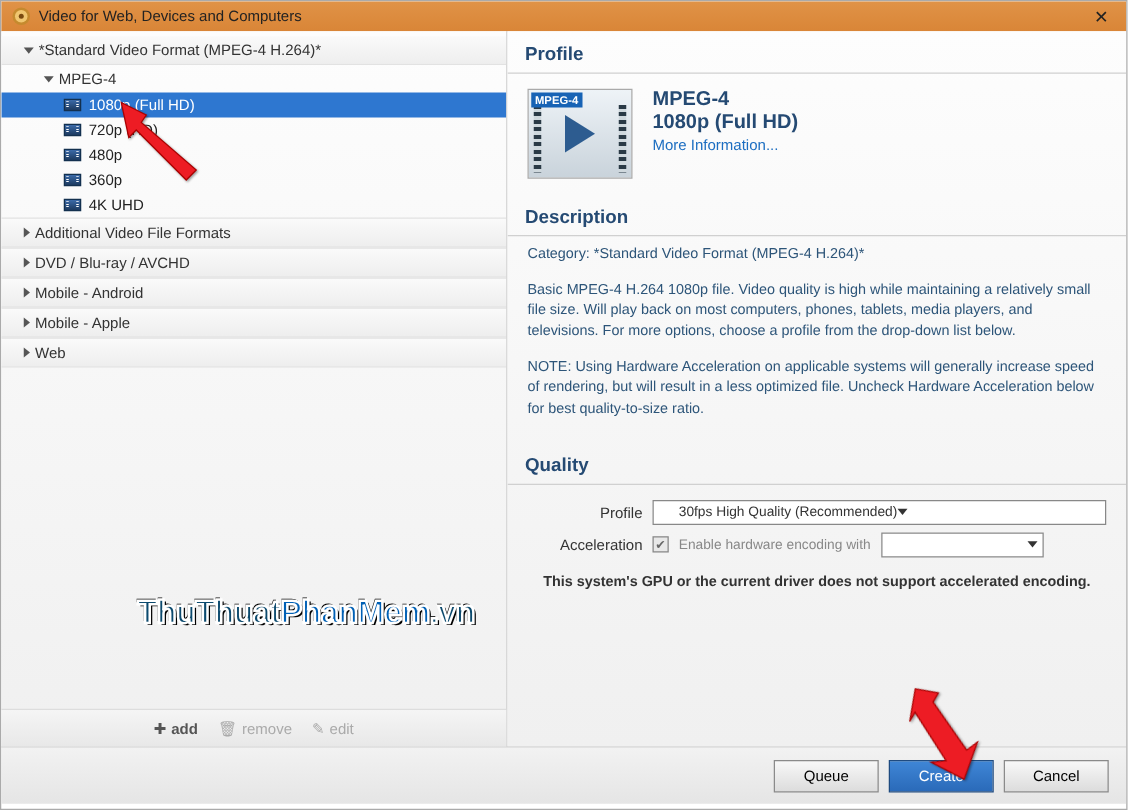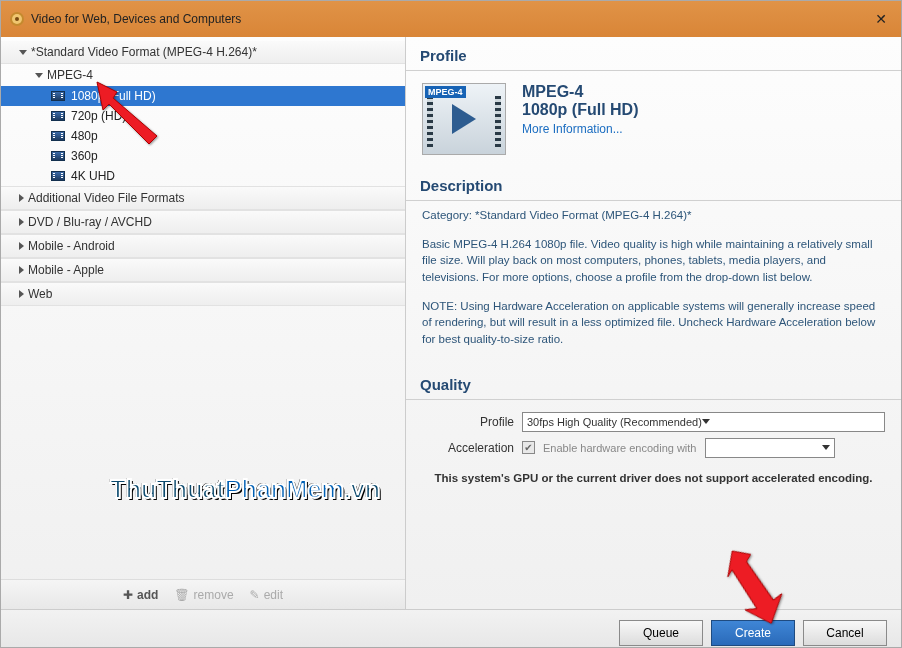--- a/index.html
+++ b/index.html
@@ -1,18 +1,18 @@
 <!DOCTYPE html>
 <html><head>
 <meta charset="utf-8">
 <style>
 * { margin: 0; padding: 0; box-sizing: border-box; font-family: "Segoe UI", Arial, sans-serif; }
 body { background: #fff; width: 902px; height: 648px; overflow: hidden; border: 1px solid #aaa; }
 
-.titlebar { height: 36px; background: linear-gradient(#e09347,#d98537); display: flex; align-items: center; padding: 0 8px; color: #222; font-size: 12px; }
+.titlebar { height: 24px; background: linear-gradient(#e09347,#d98537); display: flex; align-items: center; padding: 0 8px; color: #222; font-size: 12px; }
 .titlebar-icon { width: 16px; height: 16px; margin-right: 6px; }
 .titlebar-icon svg { width:16px; height:16px; }
 .titlebar .spacer { flex: 1; }
 .close-x { font-size: 14px; cursor: pointer; padding: 0 6px; }
 
 .body-wrap { display: flex; height: 572px; }
 
 .left-pane { width: 405px; border-right: 1px solid #ccc; background: linear-gradient(#fdfdfd,#f0f0f0); display: flex; flex-direction: column; }
 .left-pane .tree { flex: 1; overflow: auto; font-size: 12px; padding-top: 4px; }
 .cat { padding: 4px 6px 4px 18px; font-weight: normal; color: #333; border-top: 1px solid #e2e2e2; border-bottom: 1px solid #e2e2e2; background: linear-gradient(#fafafa,#eee); cursor: pointer; display:flex; align-items:center; gap:4px; }
@@ -40,21 +40,21 @@
 .thumb::before,.thumb::after { content:""; position:absolute; top:12px; bottom:4px; width:6px; background:repeating-linear-gradient(#2a3a46,#2a3a46 3px,#cfd8dd 3px,#cfd8dd 6px); }
 .thumb::before{left:4px;} .thumb::after{right:4px;}
 .profile-txt h2 { font-size:16px; color:#254a73; }
 .profile-txt a { color:#1b6dc1; font-size:12px; text-decoration:none; cursor:pointer; }
 .desc { padding: 6px 16px; font-size: 11.5px; color:#2d5579; line-height:1.45; }
 .desc p { margin-bottom: 12px; }
 
 .options { padding: 6px 16px 10px; font-size: 12px; color:#333; }
 .opt-row { display:flex; align-items:center; margin:6px 0; gap:8px; }
 .opt-row label { width:92px; text-align:right; color:#333; }
-.select { flex:1; height:20px; border:1px solid #888; background:#fff; font-size:11px; padding:1px 4px; display:flex; align-items:center; cursor:pointer; }
+.select { flex:1; height:20px; border:1px solid #888; background:#fff; font-size:11px; padding:1px 20px; display:flex; align-items:center; cursor:pointer; }
 .select .arr { border-style:solid; border-width:5px 4px 0 4px; border-color:#333 transparent transparent transparent; }
 .chk { width:13px; height:13px; border:1px solid #888; background:#e8e8e8; display:inline-flex; align-items:center; justify-content:center; font-size:10px; color:#666; }
 .small-sel { width:130px; height:20px; border:1px solid #888; background:#fff; display:flex; align-items:center; justify-content:flex-end; padding:0 4px; cursor:pointer; }
 .gpu-warn { text-align:center; font-weight:bold; font-size:11.5px; color:#333; padding:8px 6px; }
 
 .footer { height: 46px; border-top:1px solid #ccc; background:linear-gradient(#f2f2f2,#e5e5e5); display:flex; align-items:center; justify-content:flex-end; gap:8px; padding:0 14px; }
 .btn { width:84px; height:26px; border:1px solid #8a8a8a; background:linear-gradient(#f8f8f8,#dcdcdc); font-size:12px; cursor:pointer; display:flex; align-items:center; justify-content:center; }
 .btn.primary { background:linear-gradient(#3f86d6,#2a6ab9); color:#fff; border-color:#1f4b80; }
 
 .arrow-overlay { position:absolute; pointer-events:none; }

